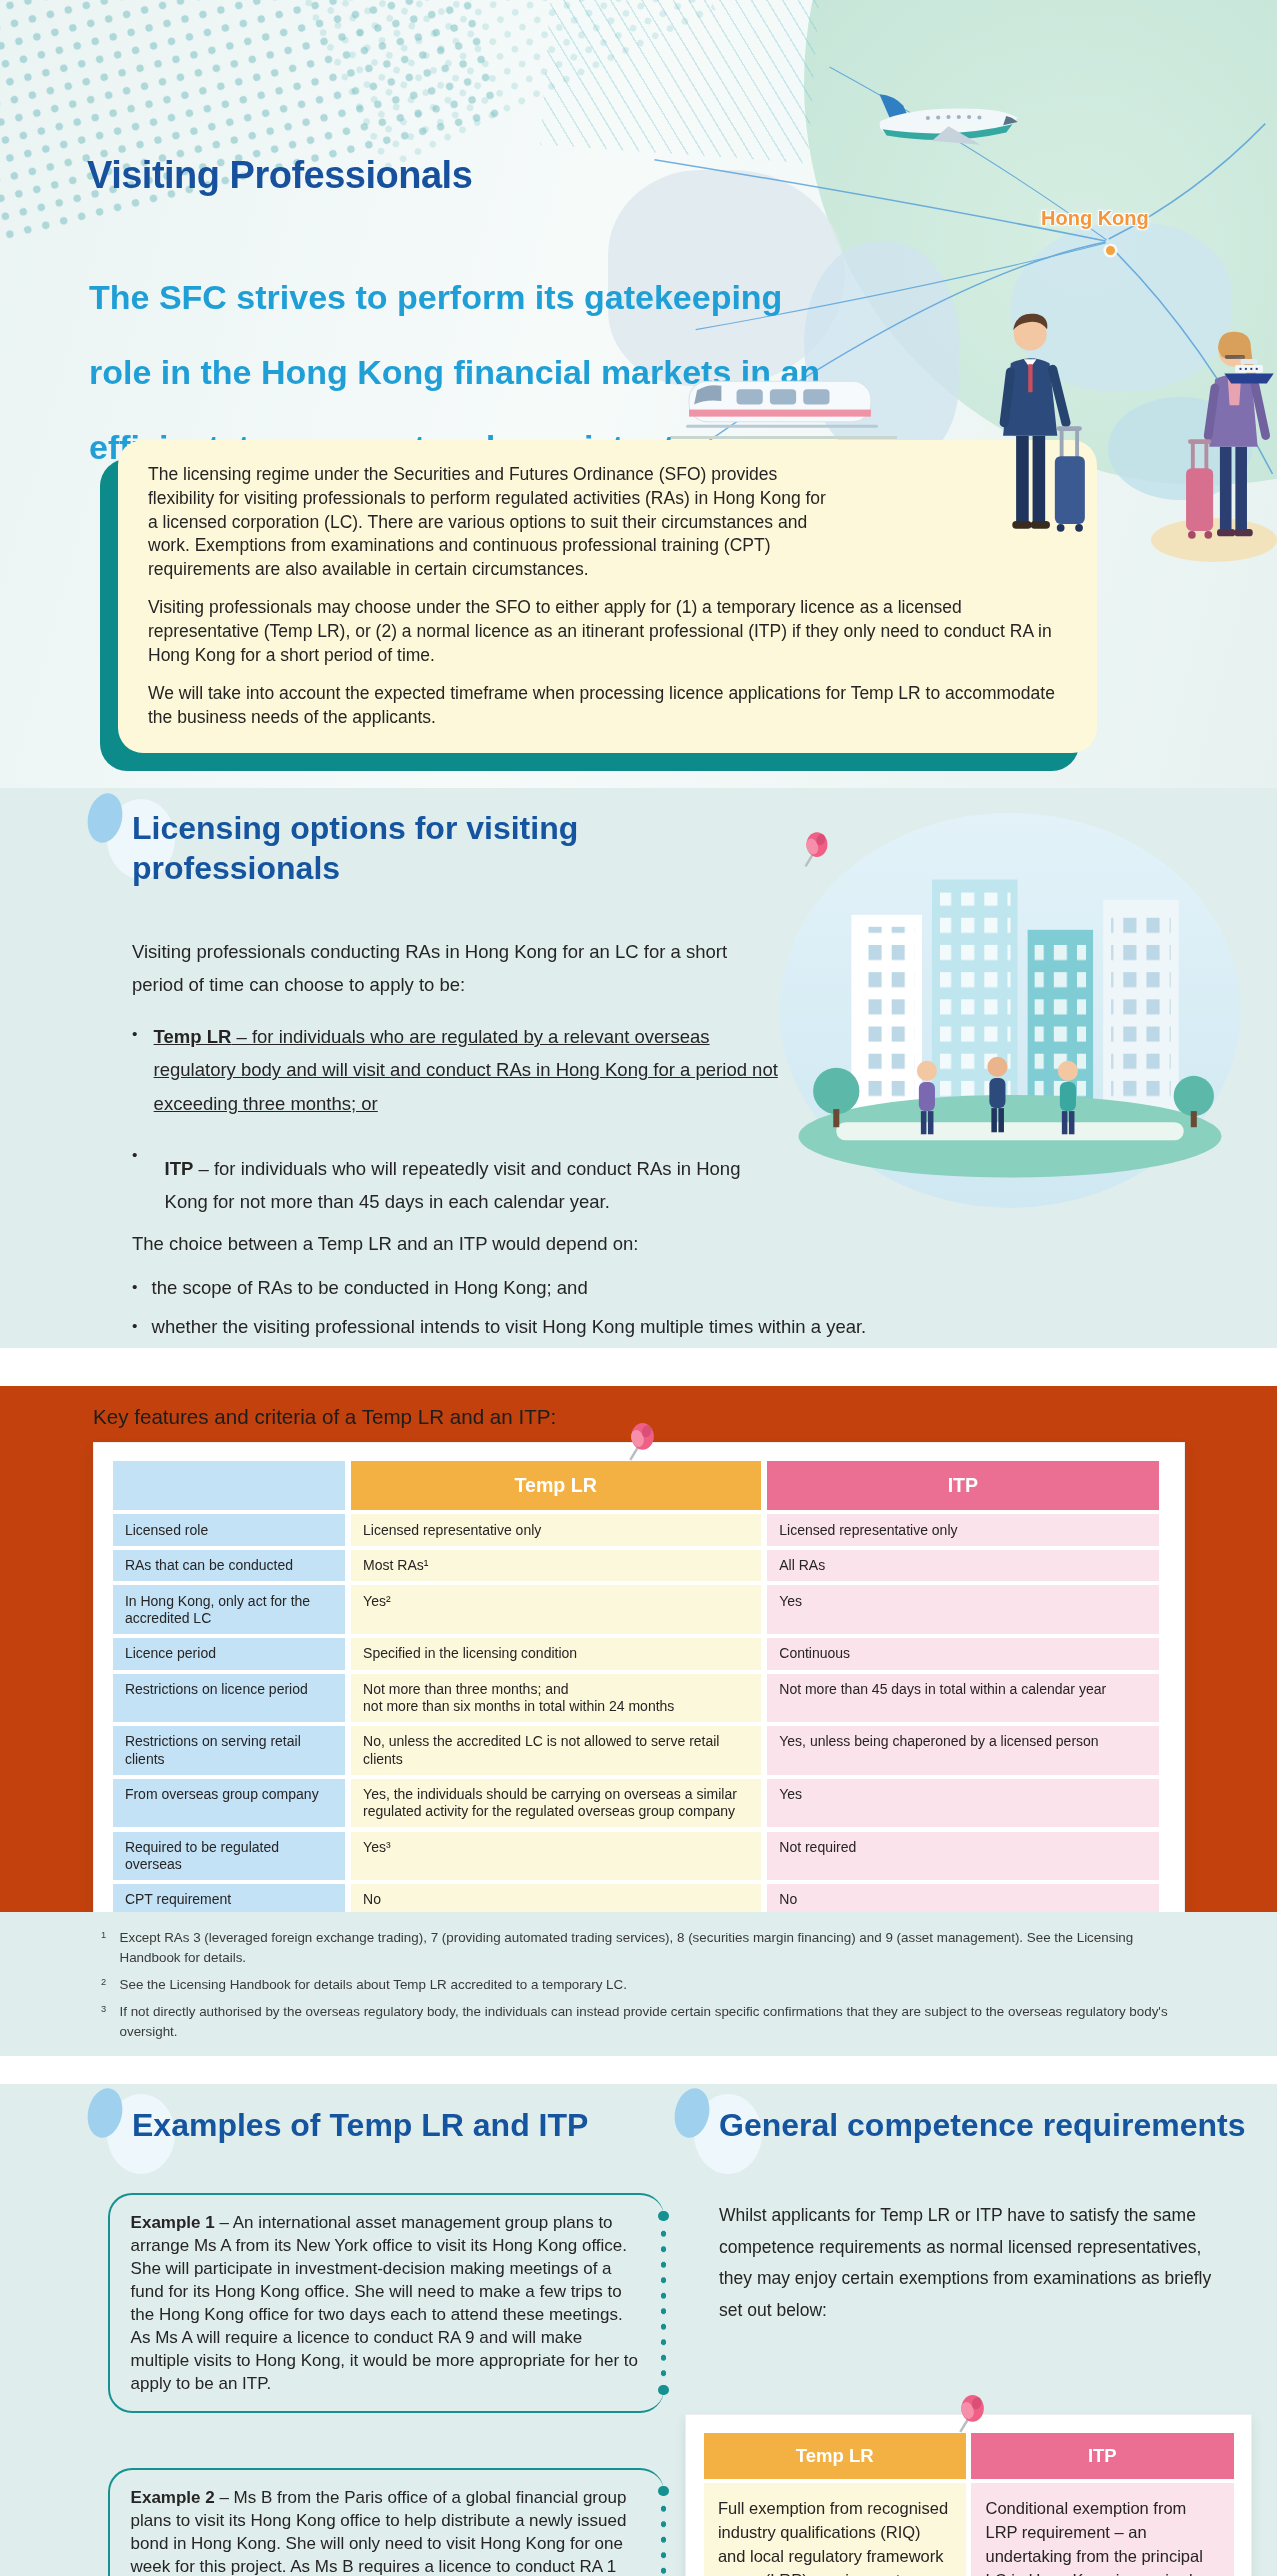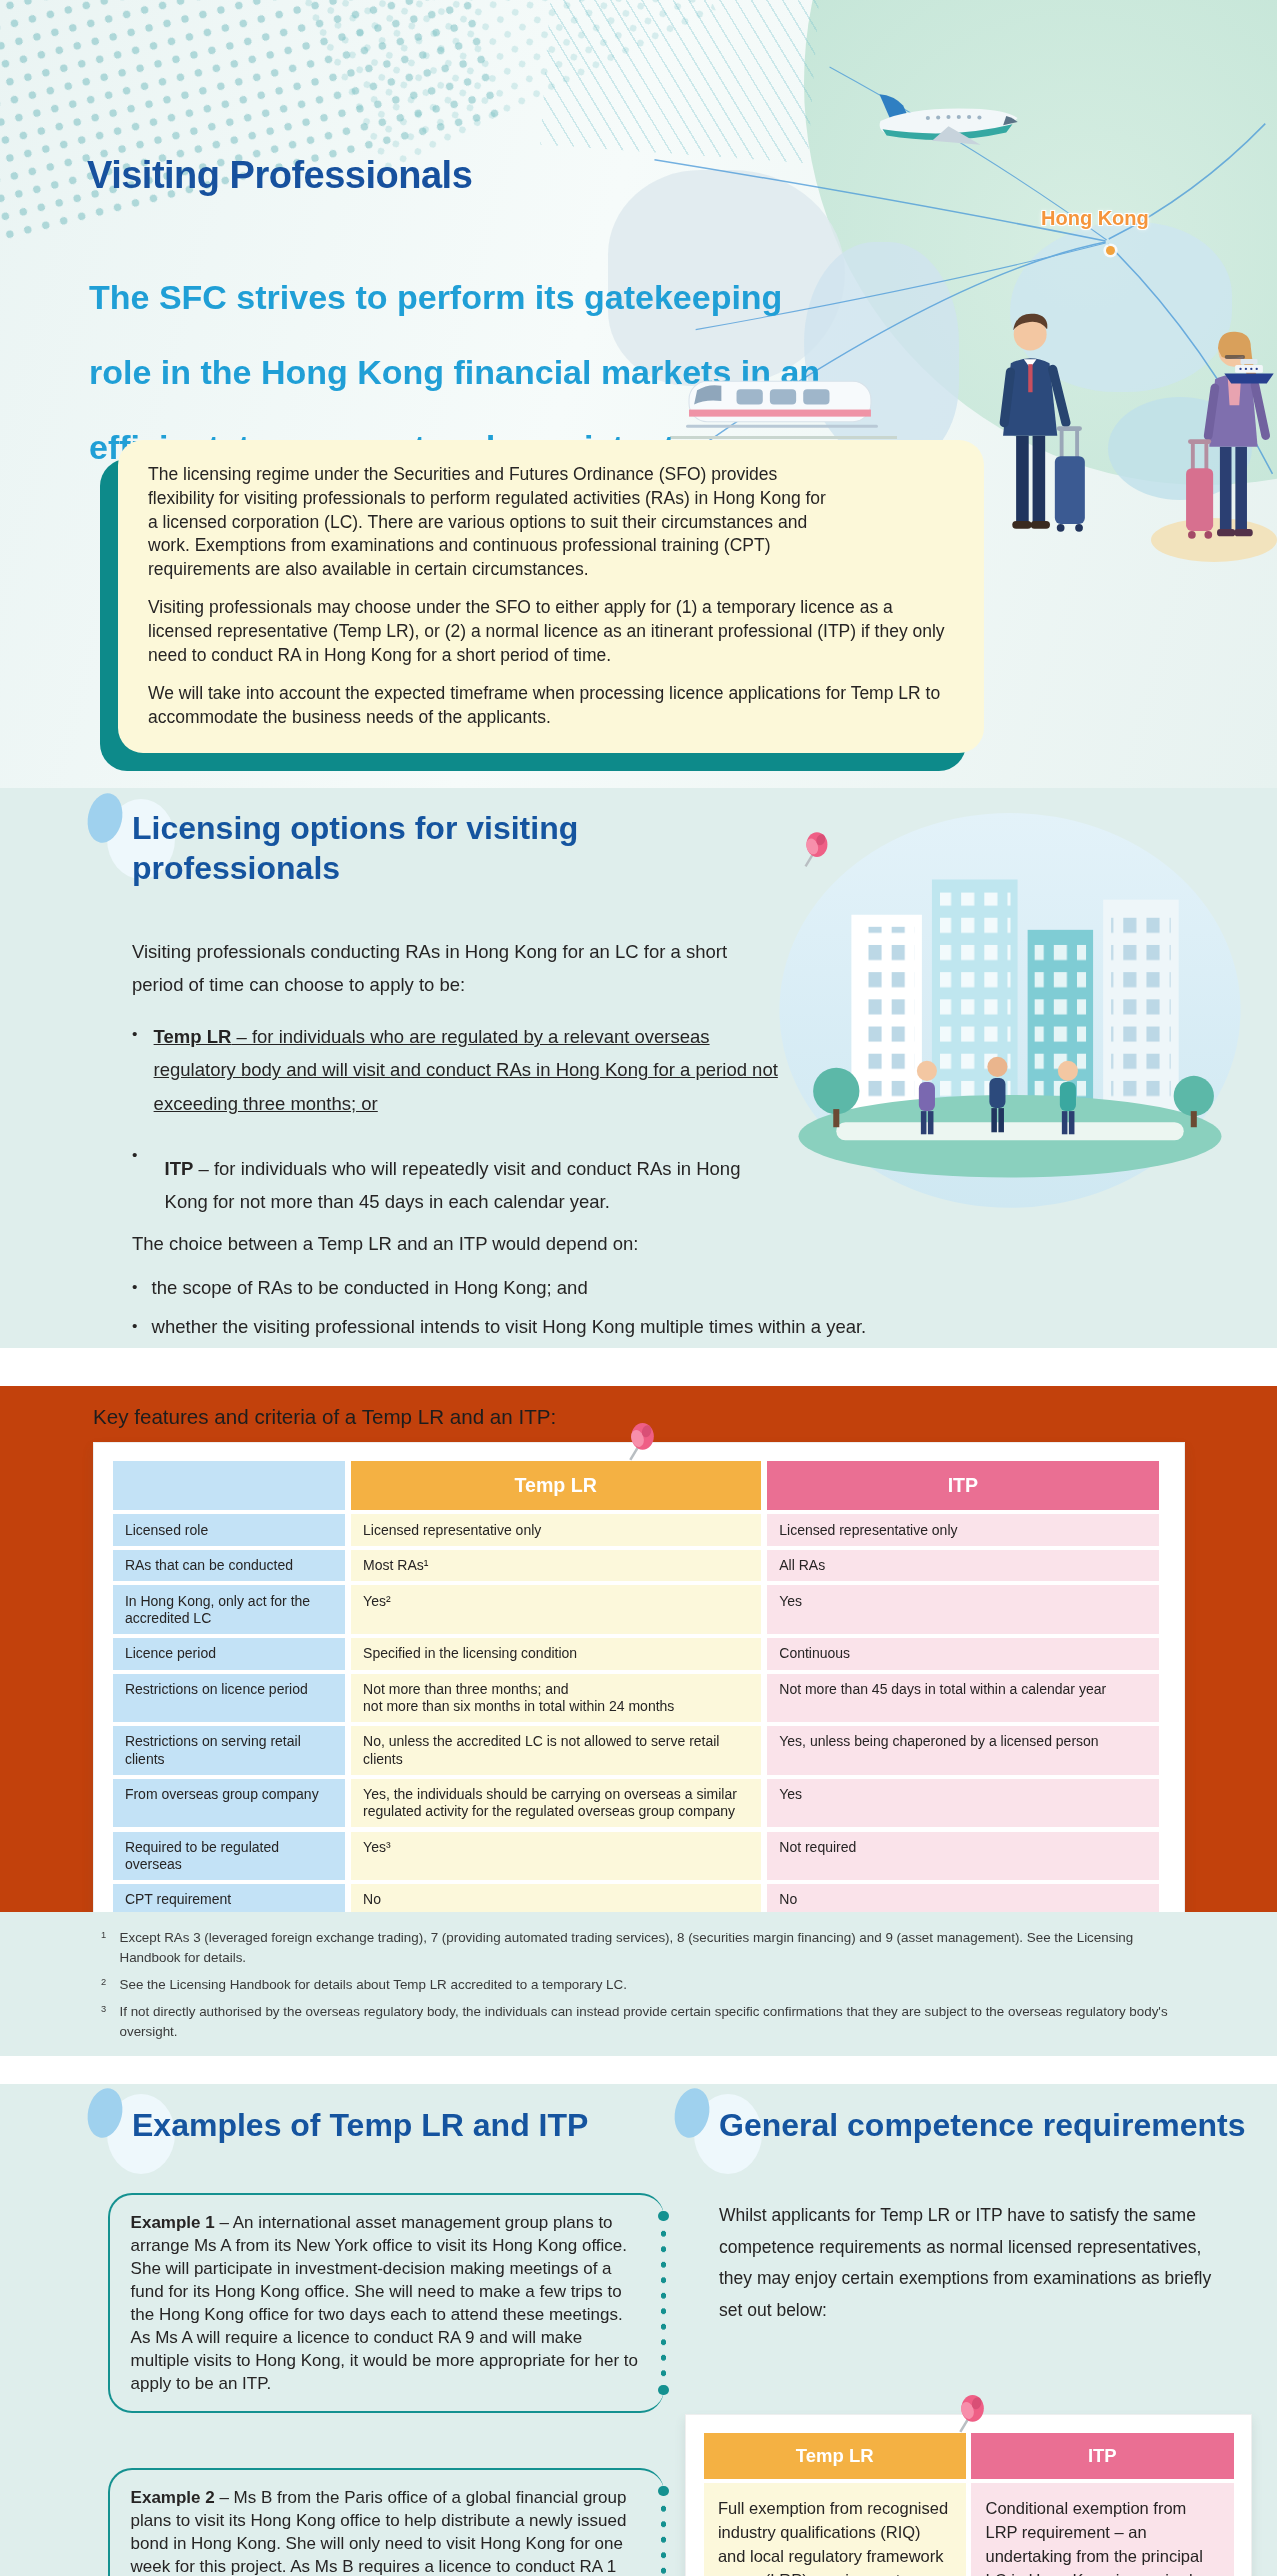--- a/index.html
+++ b/index.html
@@ -29,21 +29,21 @@
         transform:rotate(-26deg);opacity:.22;}
   .heroLines{position:absolute;left:546px;top:-20.6px;width:268px;height:175px;
         background:repeating-linear-gradient(55deg,#7fc6cf 0 1.5px,transparent 1.5px 13.4px);
         transform:rotate(4deg);opacity:.35;}
   .hero-title{position:absolute;left:87px;top:154px;font-size:38px;font-weight:bold;color:#17519e;letter-spacing:-0.5px;z-index:2;}
   .hero-sub{position:absolute;left:89px;top:260px;font-size:34px;font-weight:bold;color:#209fd6;line-height:2.2;z-index:2;}
   .hk{position:absolute;left:1041px;top:207px;font-size:20px;font-weight:bold;color:#f5953c;z-index:1;
       text-shadow:1px 1px 0 #fff,-1px -1px 0 #fff,1px -1px 0 #fff,-1px 1px 0 #fff,0 0 5.2px #fff;}
   .hkdot{position:absolute;left:1106px;top:246px;width:9.3px;height:9.3px;border-radius:50%;background:#f2a23e;
       box-shadow:0 0 0 2.6px rgba(255,255,255,.8);z-index:1;}
-  .yellowwrap{position:absolute;left:118px;top:440px;width:866px;z-index:2;}
+  .yellowwrap{position:absolute;left:118px;top:440px;width:979px;z-index:2;}
   .yellowwrap::before{content:"";position:absolute;left:-18.5px;top:18.5px;width:100%;height:100%;
       background:#0d8a8a;border-radius:27px;z-index:-1;}
   .yellowbox{background:#fcf8d9;border-radius:25px;padding:23px 30px;font-size:17.5px;line-height:1.36;color:#262424;}
   .yellowbox p{margin:0 0 14.4px 0;}
   .yellowbox p:last-child{margin:0;}
   .yellowbox .p1{max-width:685px;}
   .yellowbox .p2,.yellowbox .p3{max-width:969px;}
   .sand{position:absolute;left:1151px;top:518px;width:126px;height:44px;border-radius:50%;background:#f2e3bd;z-index:3;}
   .figure{position:absolute;z-index:3;}
   .trackline{position:absolute;left:670px;top:436px;width:227px;height:2.6px;background:#c9d6cf;z-index:1;}

